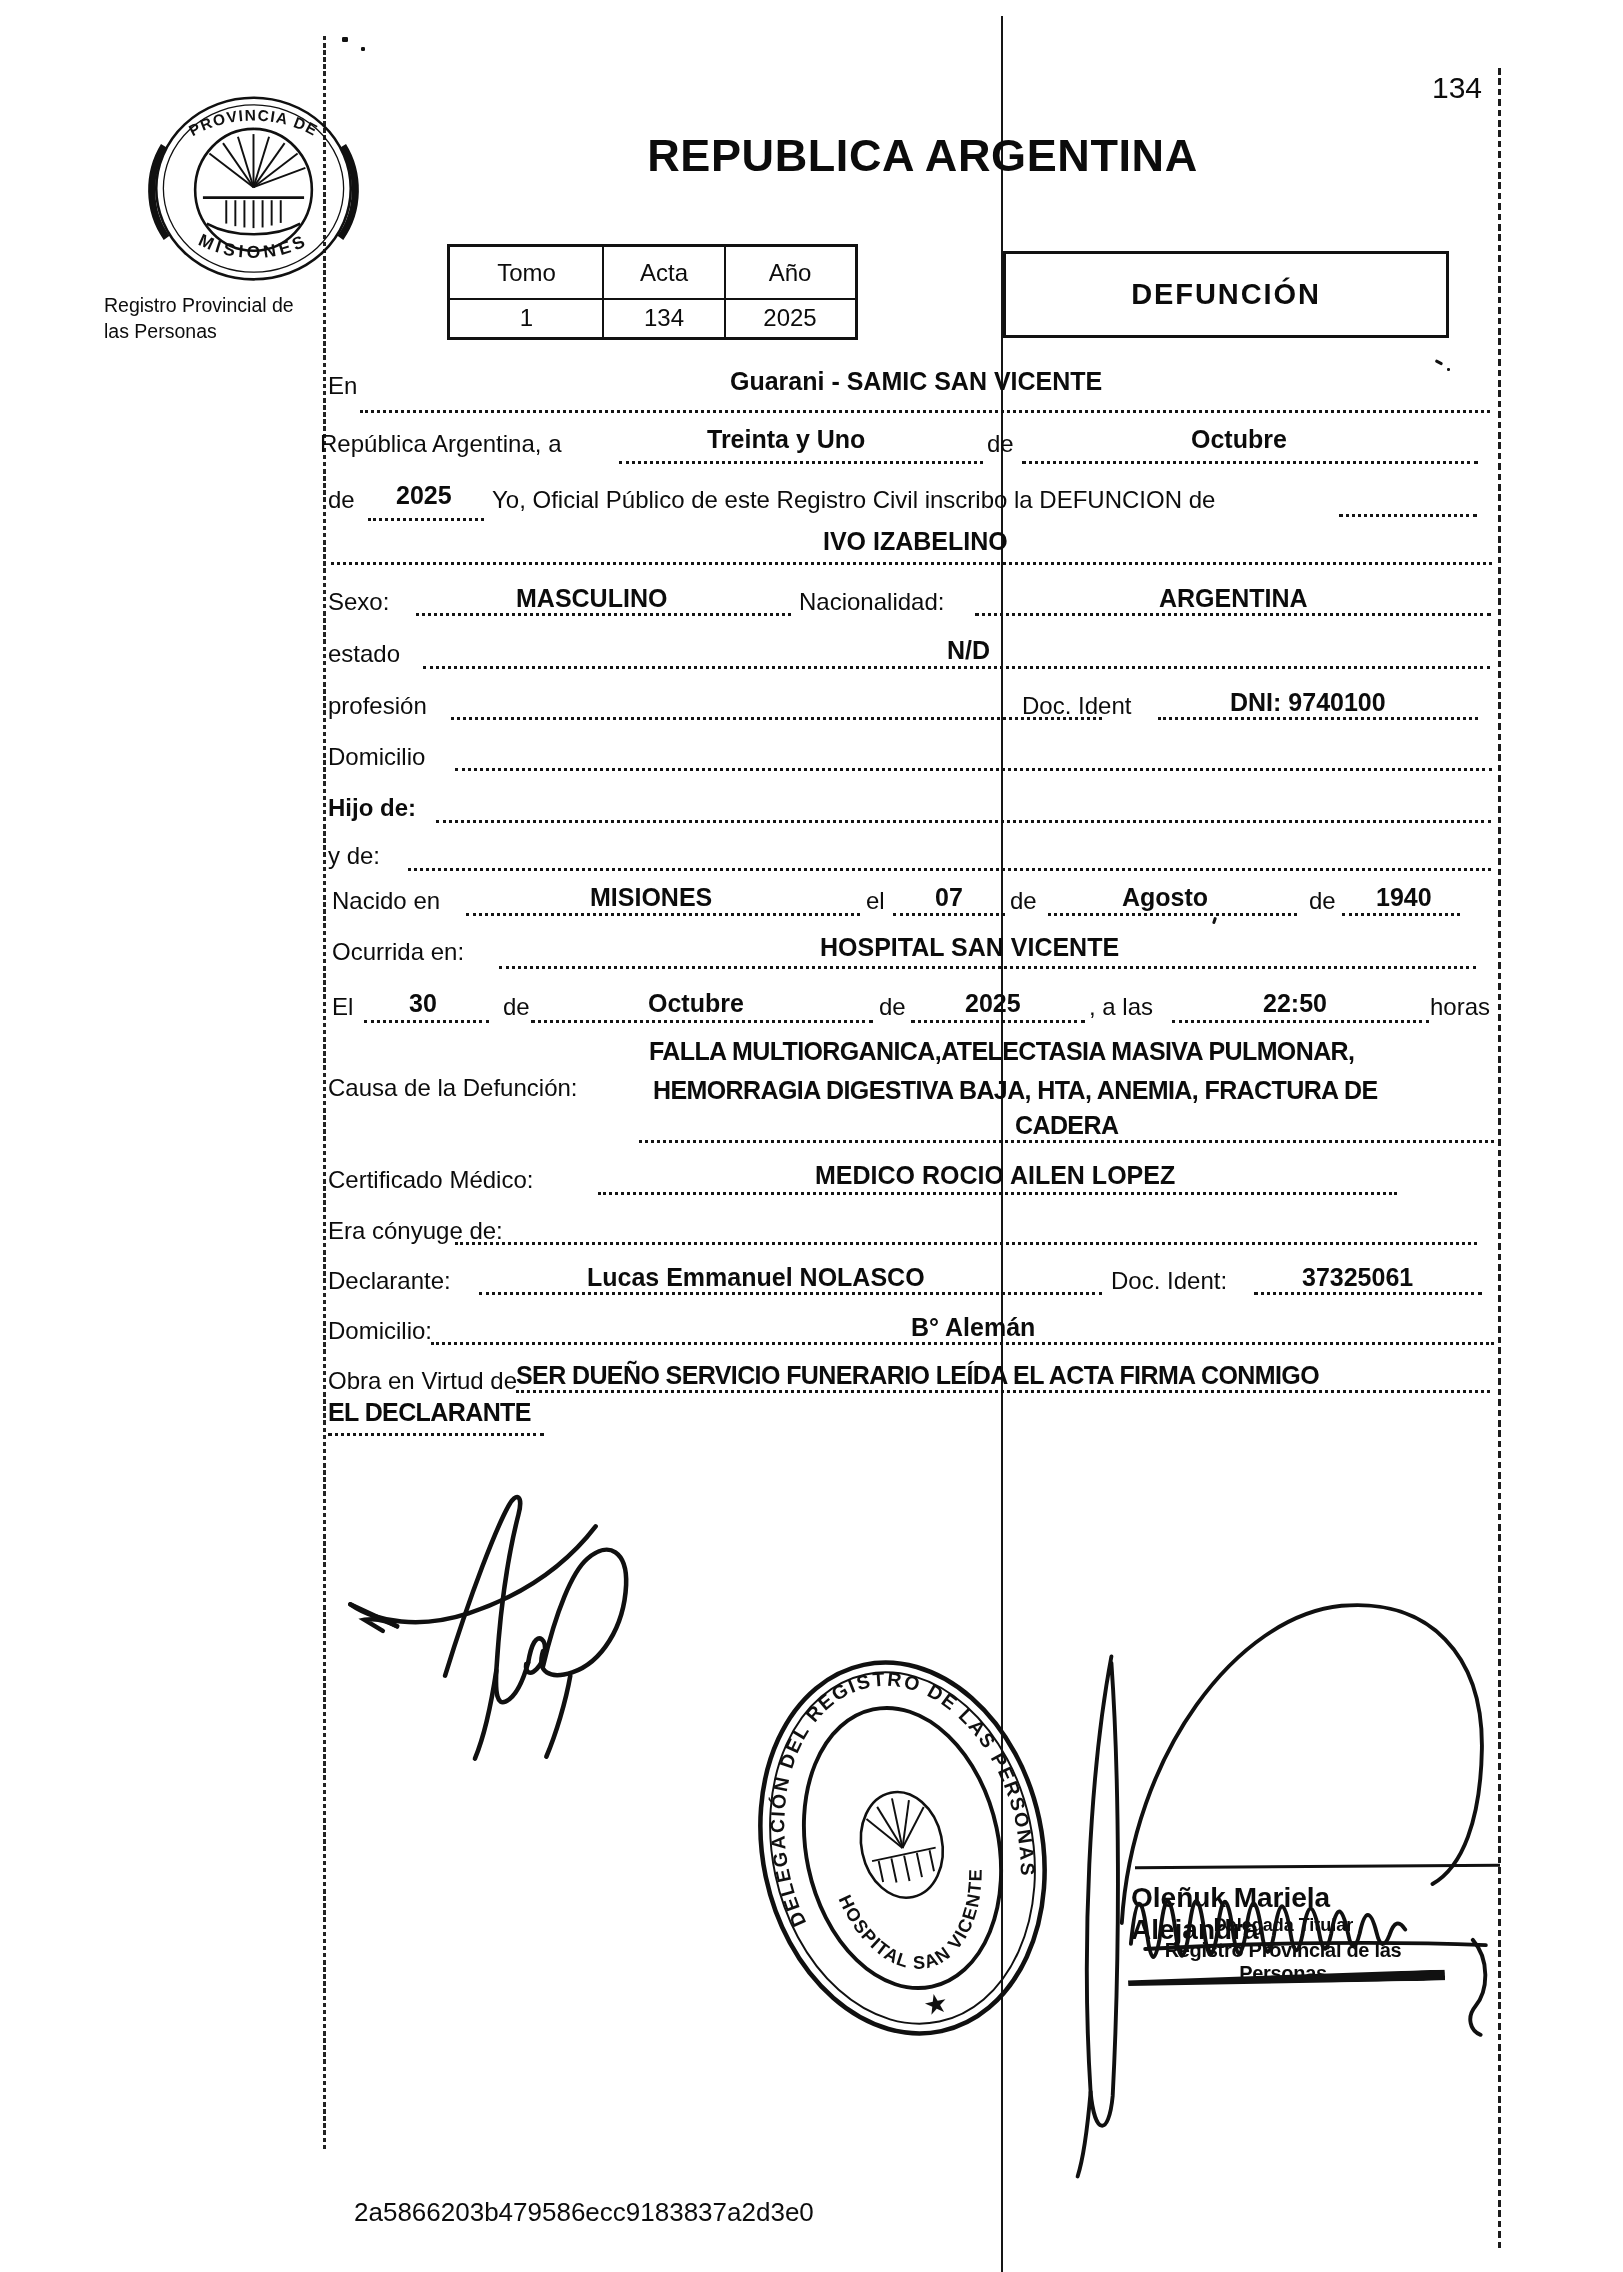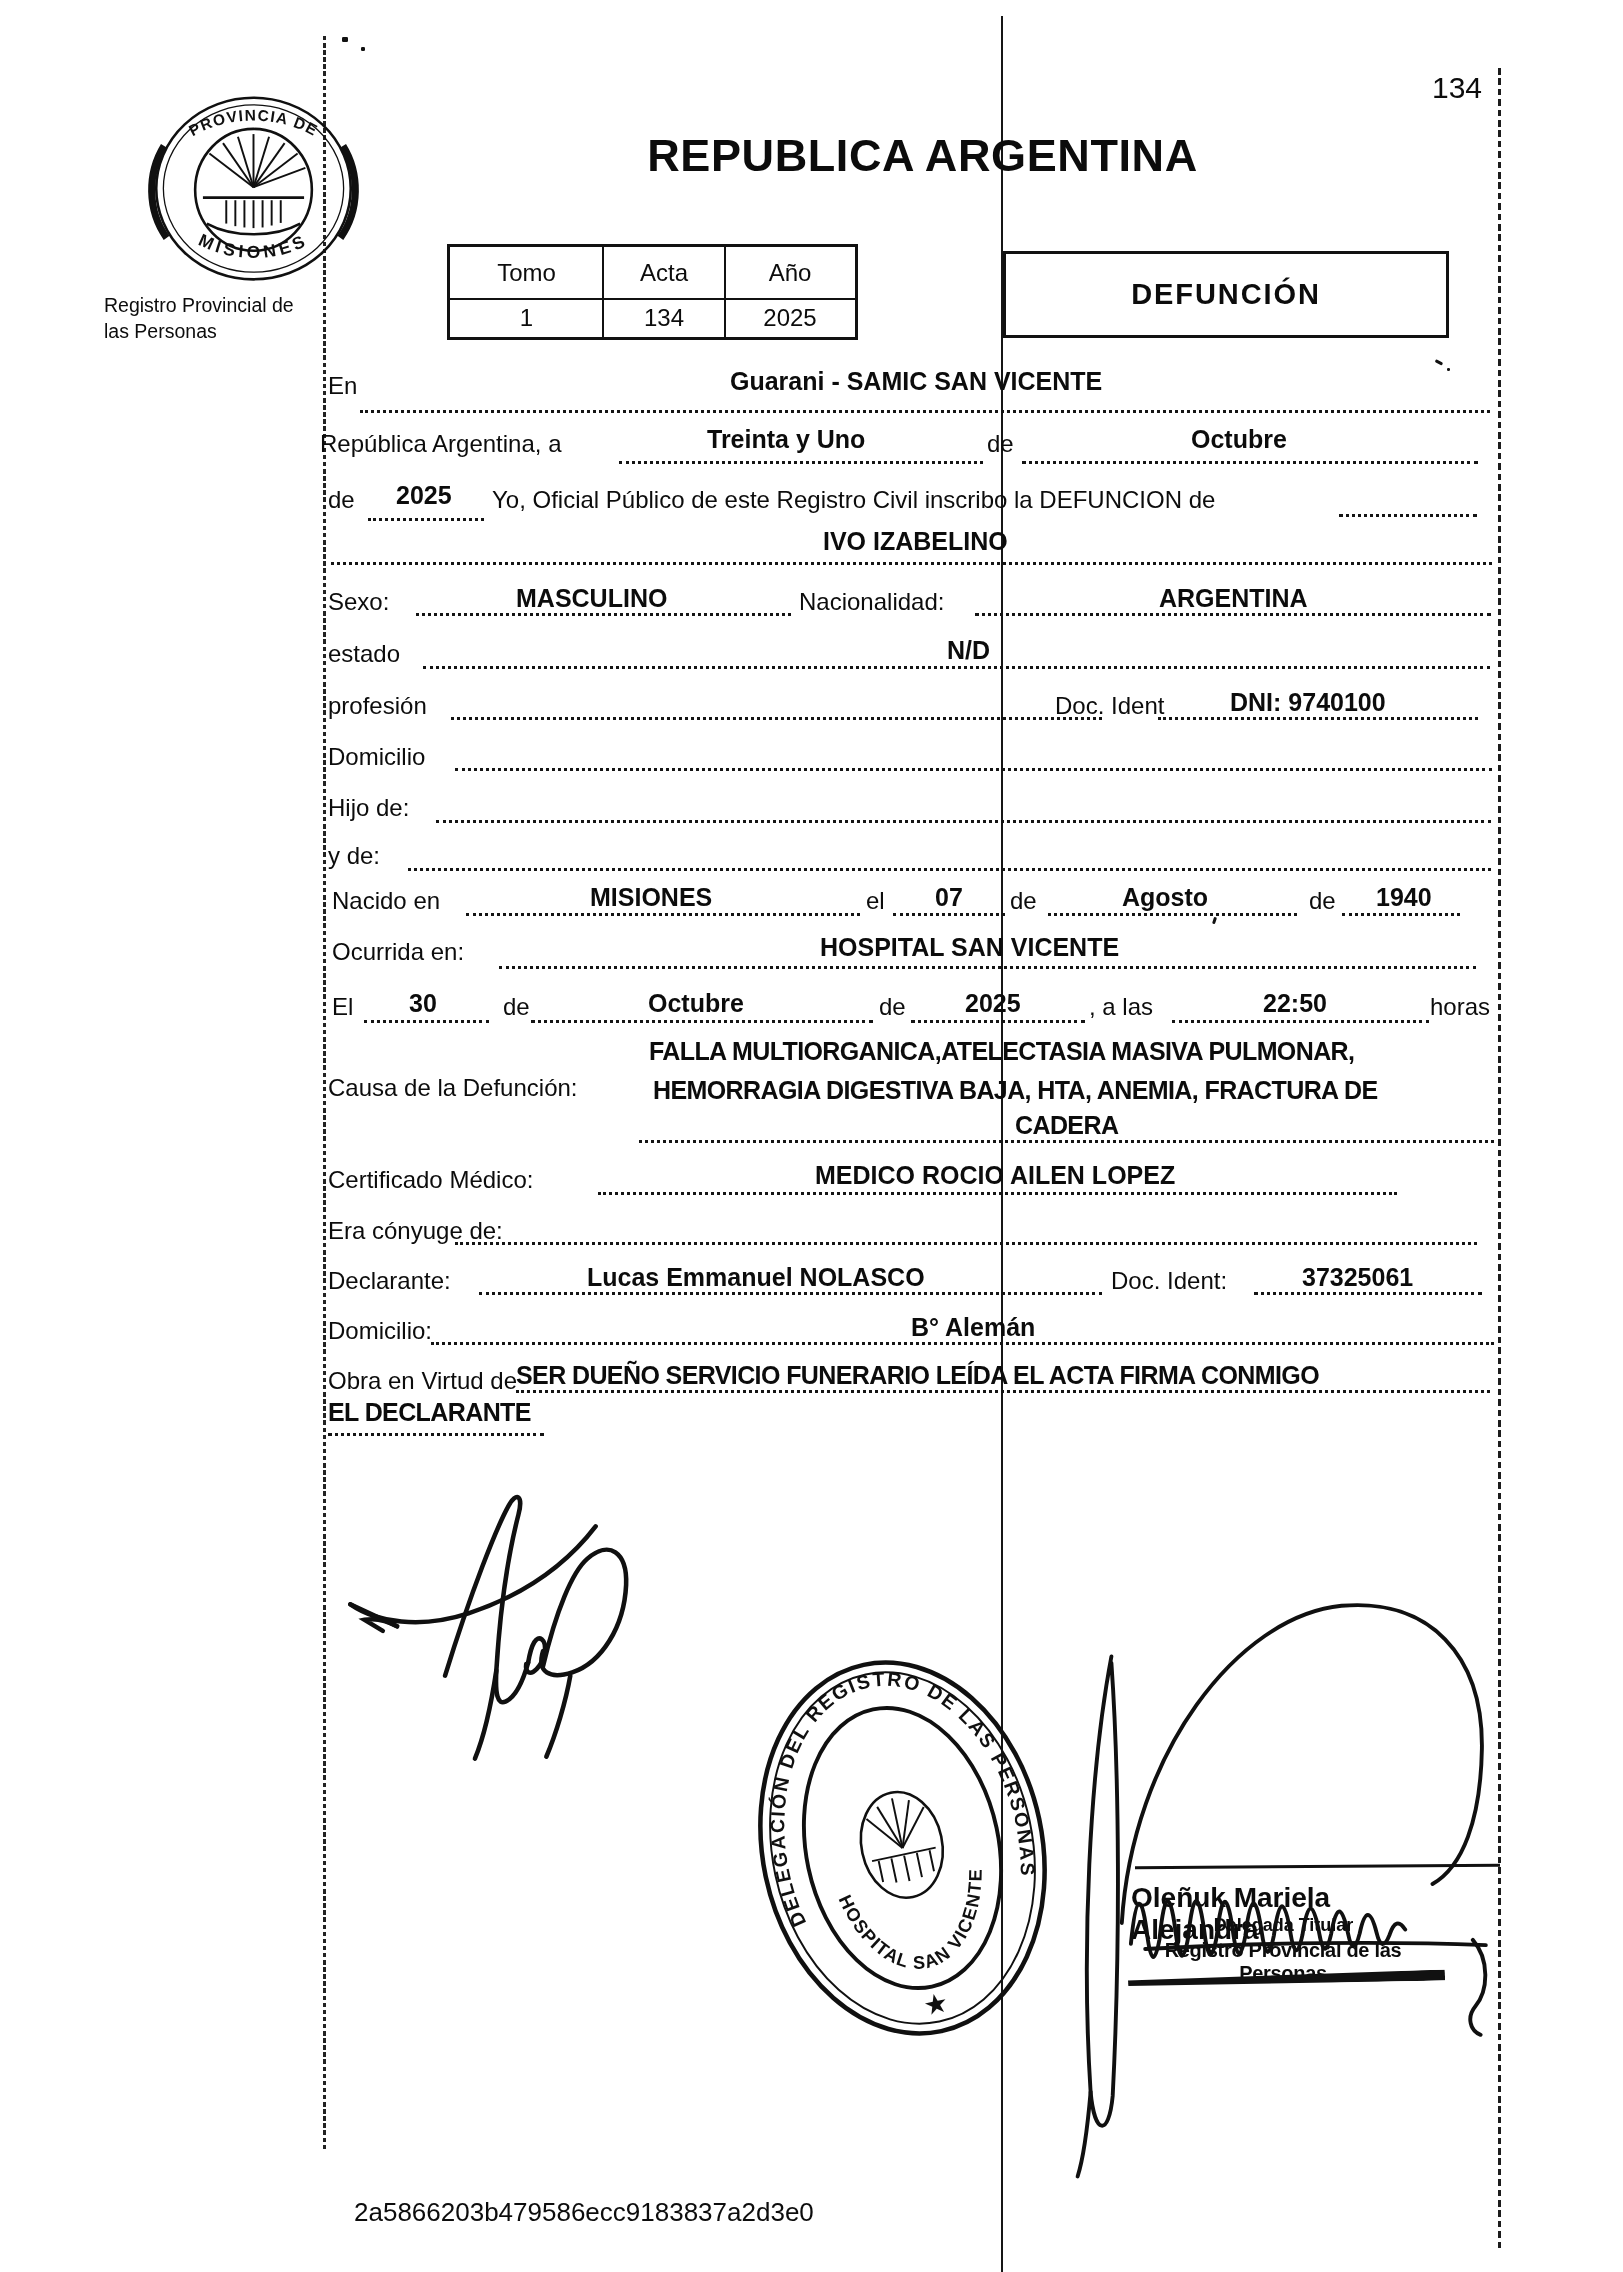--- a/index.html
+++ b/index.html
@@ -139,29 +139,29 @@
   <span class="abs lbl" style="left:799px;top:588px;">Nacionalidad:</span>
   <span class="abs val" style="left:1159px;top:584px;">ARGENTINA</span>
   <div class="dotted" style="left:416px;top:613px;width:375px;"></div>
   <div class="dotted" style="left:975px;top:613px;width:516px;"></div>
 
   <span class="abs lbl" style="left:328px;top:640px;">estado</span>
   <span class="abs val" style="left:947px;top:636px;">N/D</span>
   <div class="dotted" style="left:423px;top:666px;width:1067px;"></div>
 
   <span class="abs lbl" style="left:328px;top:692px;">profesión</span>
-  <span class="abs lbl" style="left:1022px;top:692px;margin-left:33px;">Doc. Ident</span>
+  <span class="abs lbl" style="left:1022px;top:692px;">Doc. Ident</span>
   <span class="abs val" style="left:1230px;top:688px;">DNI: 9740100</span>
   <div class="dotted" style="left:451px;top:717px;width:651px;"></div>
   <div class="dotted" style="left:1158px;top:717px;width:320px;"></div>
 
   <span class="abs lbl" style="left:328px;top:743px;">Domicilio</span>
   <div class="dotted" style="left:455px;top:768px;width:1037px;"></div>
 
-  <span class="abs lbl" style="left:328px;top:794px;">Hijo de:</span>
+  <span class="abs lbl" style="left:328px;top:794px;font-weight:bold;">Hijo de:</span>
   <div class="dotted" style="left:436px;top:820px;width:1055px;"></div>
   <span class="abs lbl" style="left:328px;top:842px;">y de:</span>
   <div class="dotted" style="left:408px;top:868px;width:1083px;"></div>
 
   <span class="abs lbl" style="left:332px;top:887px;">Nacido en</span>
   <span class="abs val" style="left:590px;top:883px;">MISIONES</span>
   <span class="abs lbl" style="left:866px;top:887px;">el</span>
   <span class="abs val" style="left:935px;top:883px;">07</span>
   <span class="abs lbl" style="left:1010px;top:887px;">de</span>
   <span class="abs val" style="left:1122px;top:883px;">Agosto</span>

